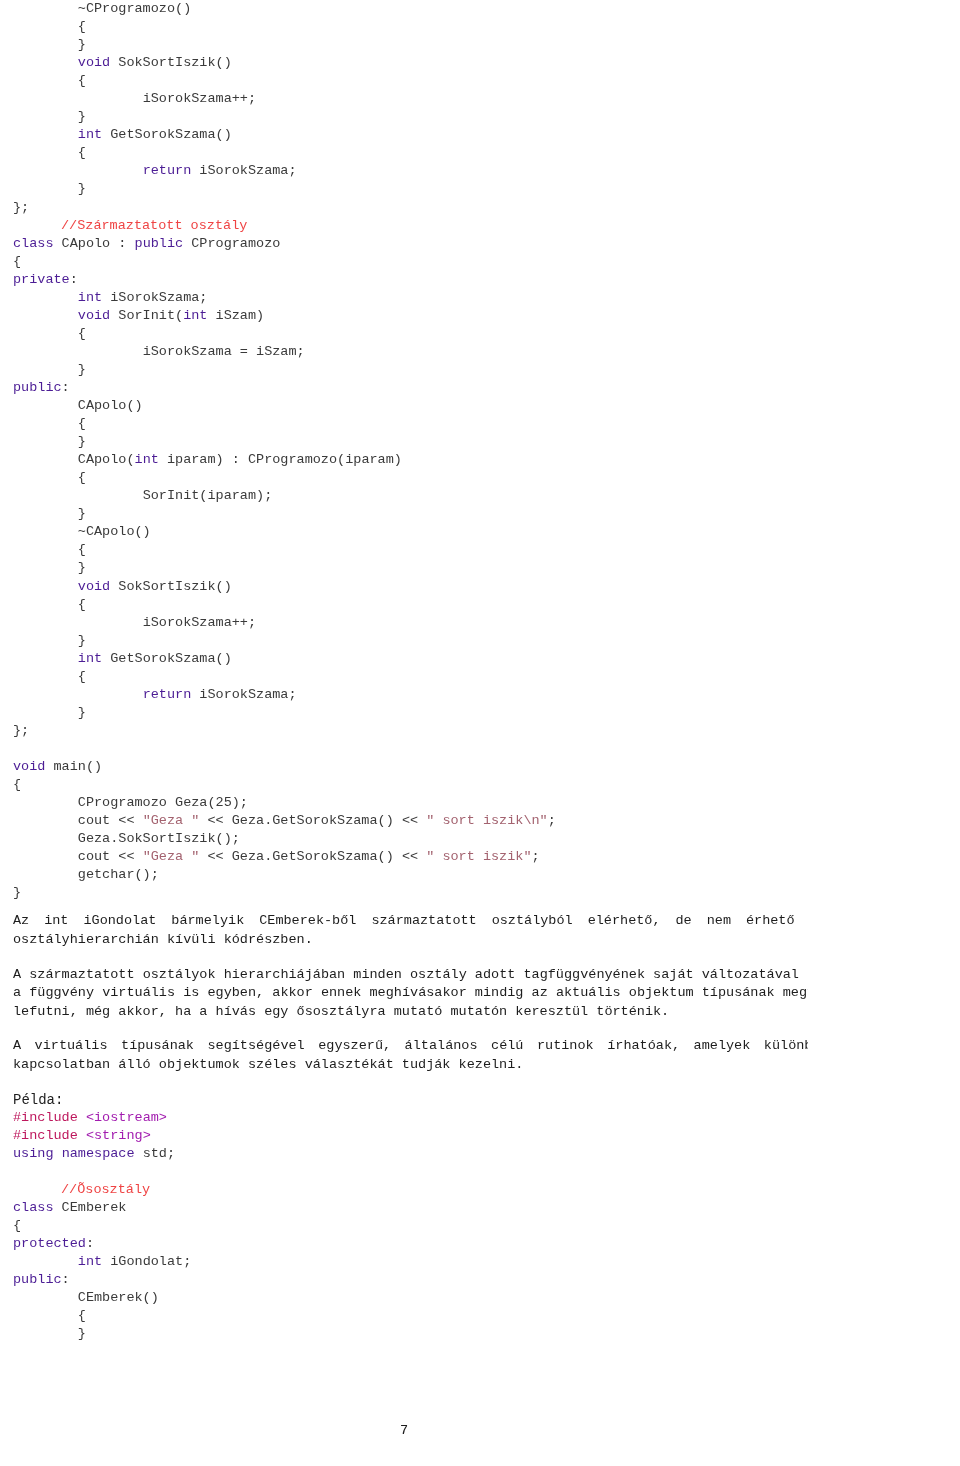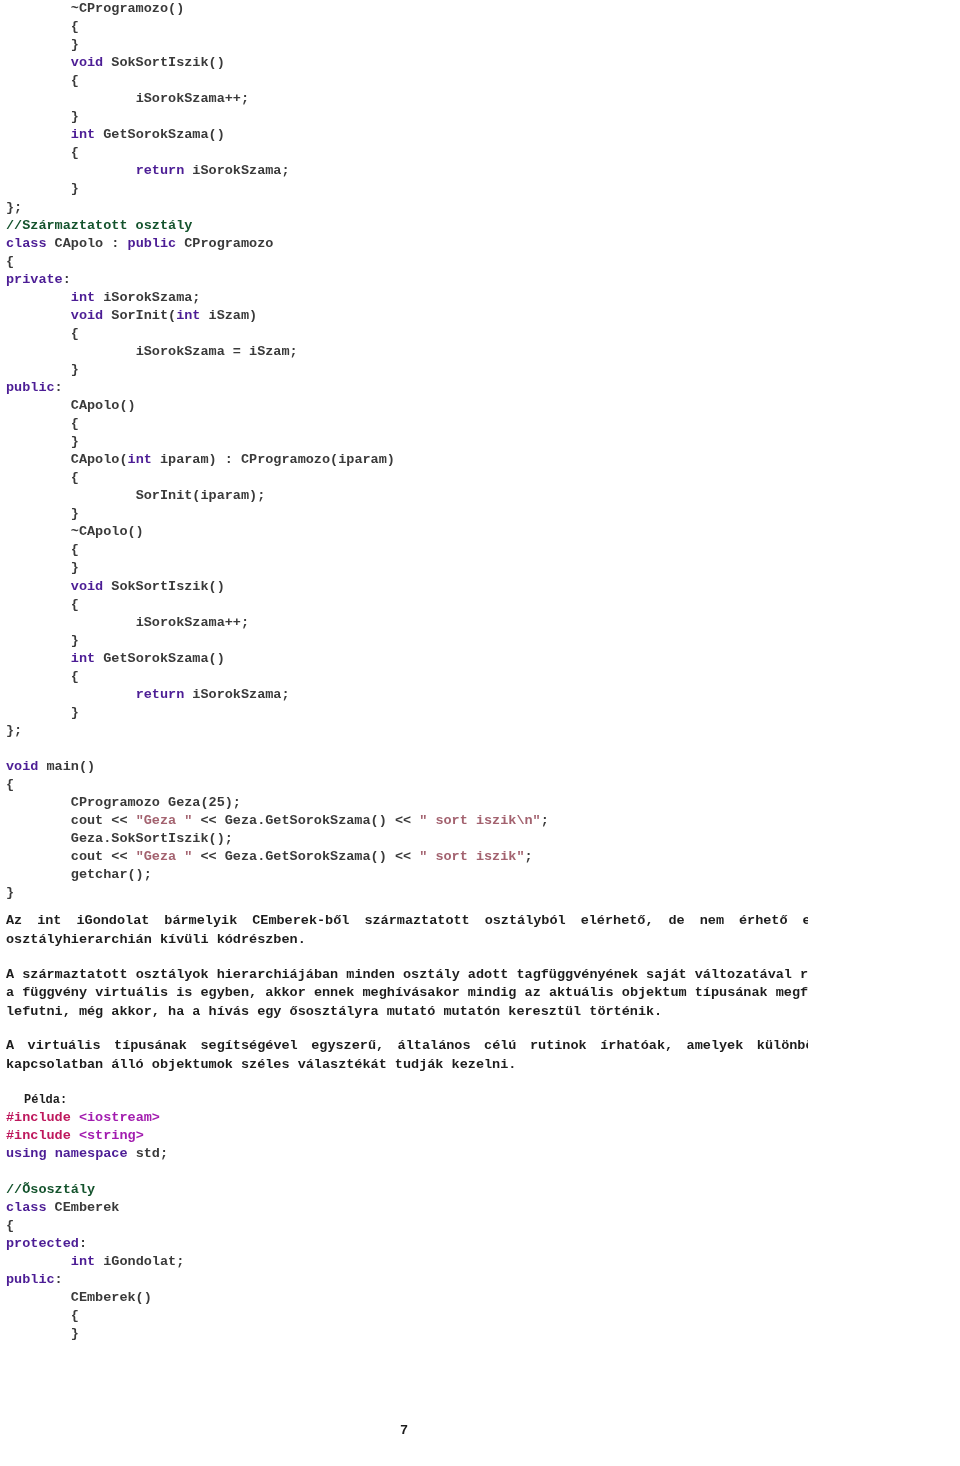--- a/index.html
+++ b/index.html
@@ -14,42 +14,41 @@
     position: relative;
     font-family: "Liberation Mono", "DejaVu Sans Mono", monospace;
     -webkit-font-smoothing: none;
   }
 
   .page {
     position: relative;
     width: 808px;
     height: 1466px;
     box-sizing: border-box;
-    padding: 0 6px;
+    padding: 0 13px;
     overflow: hidden;
-    font-weight: bold;
   }
 
   
   .code-block {
     font-family: "Liberation Mono", "DejaVu Sans Mono", monospace;
     font-size: 13.5px;
     line-height: 18.05px;
     white-space: pre;
     color: #3a3a3a;
     letter-spacing: 0px;
   }
   .code-line {
     white-space: pre;
     min-height: 18.05px;
   }
   .tok-kw      { color: #4c1d95; }
   .tok-pre     { color: #be185d; }
   .tok-header  { color: #a21caf; }
-  .tok-cmt     { color: #14532d; }
+  .tok-cmt     { color: #ef4444; margin-left: 48px; }
   .tok-str     { color: #a3626f; }
   .tok-id      { color: #3a3a3a; }
   .tok-punct   { color: #3a3a3a; }
 
   
   .prose {
     font-family: "Liberation Mono", "DejaVu Sans Mono", monospace;
     font-size: 13.5px;
     line-height: 18.6px;
     color: #1d1d1d;
@@ -58,25 +57,24 @@
     white-space: normal;
   }
   .prose p {
     margin: 1px 0 16px 0;
   }
 
   .gap-sm { height: 9px; }
 
   .plain-line {
     font-family: "Liberation Mono", "DejaVu Sans Mono", monospace;
-    font-size: 12px;
+    font-size: 14px;
     line-height: 18.05px;
     color: #1d1d1d;
     white-space: pre;
-    margin-left: 18px;
   }
 
   
   .page-footer {
     position: absolute;
     left: 0;
     right: 0;
     bottom: 28px;
     text-align: center;
     font-family: "Liberation Mono", "DejaVu Sans Mono", monospace;

